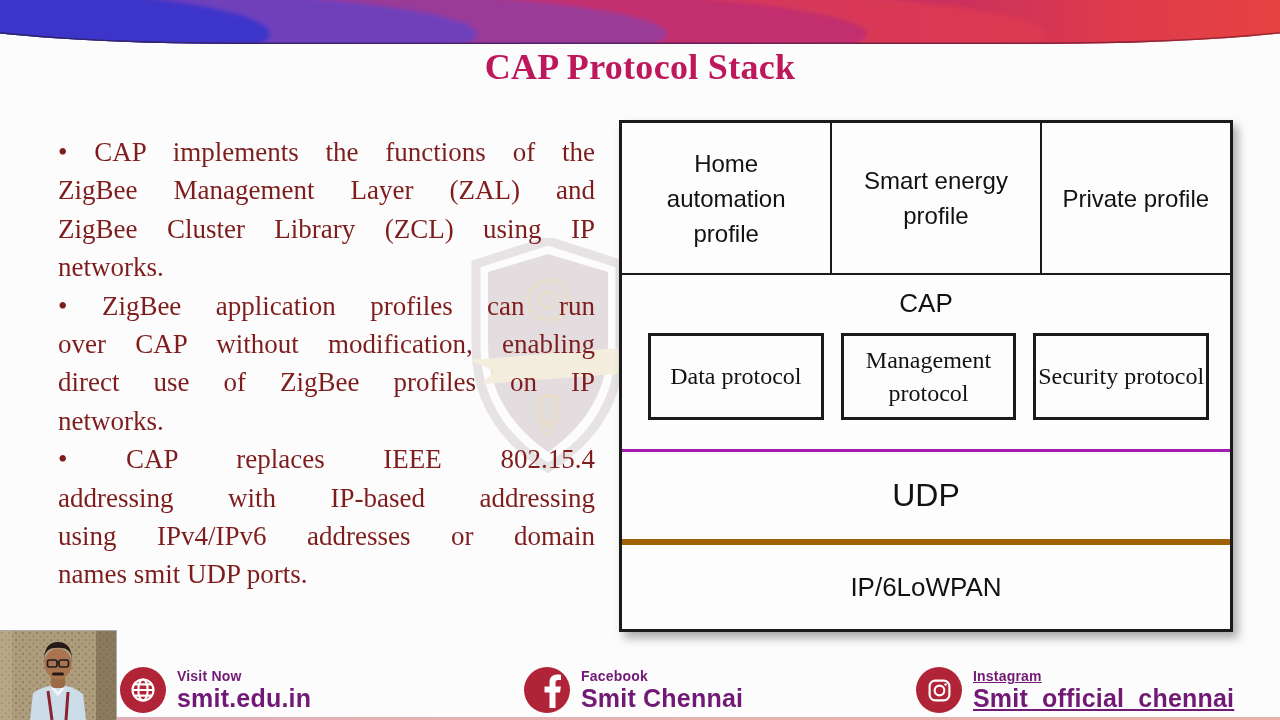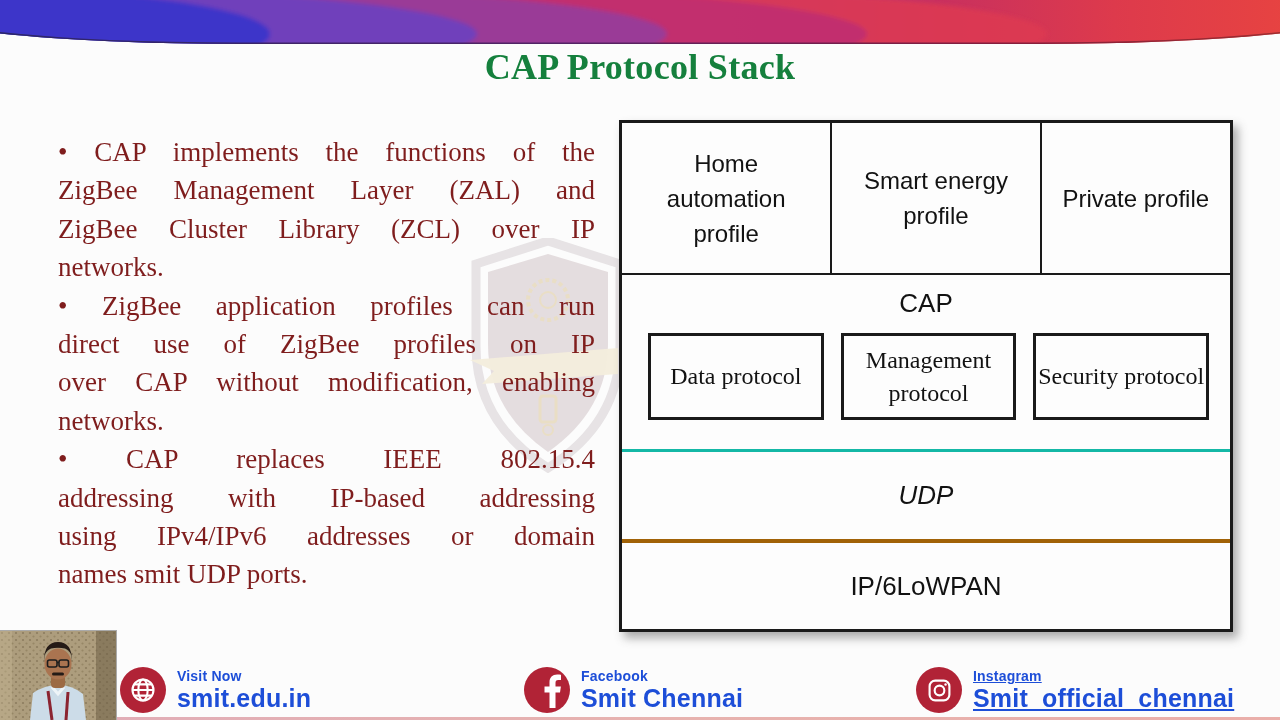--- a/index.html
+++ b/index.html
@@ -3,55 +3,55 @@
 <meta charset="utf-8">
 <style>
   html,body{margin:0;padding:0;background:#e8e8e8;}
   .slide{position:relative;width:1280px;height:720px;background:#fcfcfc;overflow:hidden;
          font-family:"Liberation Serif",serif;}
   
   .banner{position:absolute;top:0;left:0;width:1280px;height:46px;}
   
   .title{position:absolute;top:46px;left:0;width:100%;text-align:center;
          font-family:"Liberation Serif",serif;font-weight:700;font-size:36px;
-         letter-spacing:.3px;color:#15803d;z-index:2;}
+         letter-spacing:.3px;color:#be185d;z-index:2;}
   
   .watermark{position:absolute;left:468px;top:238px;z-index:0;}
   
   .bullets{position:absolute;left:58px;top:133px;width:537px;z-index:1;
            font-family:"Liberation Serif",serif;font-size:27px;line-height:38.4px;color:#7f1d1d;}
   .jline{text-align:justify;text-align-last:justify;}
   .jline.last{text-align-last:left;}
   
   .diagram{position:absolute;left:619px;top:120px;width:614px;height:512px;z-index:2;
            background:#fdfdfd;border:3px solid #1a1a1a;
            box-shadow:5px 6px 9px rgba(70,70,70,.45);
            display:flex;flex-direction:column;
            font-family:"Liberation Sans",sans-serif;color:#121212;box-sizing:border-box;}
   .profiles-row{display:flex;height:150px;flex:none;border-bottom:2px solid #1a1a1a;}
   .profile-cell{display:flex;align-items:center;justify-content:center;text-align:center;
                 font-size:24px;line-height:35px;padding:0 16px;box-sizing:border-box;}
   .profile-cell.c1{flex:0 0 34.6%;border-right:2px solid #1a1a1a;}
   .profile-cell.c2{flex:0 0 34.4%;border-right:2px solid #1a1a1a;}
   .profile-cell.c3{flex:1;border-radius:25px;}
-  .cap-section{position:relative;height:174px;flex:none;border-bottom:3px solid #14b8a6;}
+  .cap-section{position:relative;height:174px;flex:none;border-bottom:3px solid #a21caf;}
   .cap-label{text-align:center;padding-top:13px;font-size:26px;}
   .cap-boxes{position:absolute;top:58px;left:26px;right:21px;display:flex;gap:17px;font-family:Liberation Serif, serif;}
   .cap-box{flex:1;height:87px;border:3px solid #1a1a1a;background:#fdfdfd;box-sizing:border-box;
            display:flex;align-items:center;justify-content:center;text-align:center;
            font-size:24px;line-height:33px;}
-  .udp-row{height:87px;flex:none;border-bottom:4px solid #a16207;
-           display:flex;align-items:center;justify-content:center;font-size:26px;font-style:italic;}
+  .udp-row{height:87px;flex:none;border-bottom:6px solid #a16207;
+           display:flex;align-items:center;justify-content:center;font-size:32px;}
   .ip-row{flex:1;display:flex;align-items:center;justify-content:center;font-size:26px;}
   
   .webcam{position:absolute;left:0;top:631px;width:116px;height:89px;z-index:3;
           outline:1px solid #aaa;background:#b5a27e;}
   
   .social{position:absolute;top:667px;display:flex;align-items:center;gap:11px;z-index:3;
-          font-family:"Liberation Sans",sans-serif;color:#1d4ed8;}
+          font-family:"Liberation Sans",sans-serif;color:#701a75;}
   .social.website{left:120px;}
   .social.facebook{left:524px;}
   .social.instagram{left:916px;text-decoration:underline;}
   .badge{width:46px;height:46px;border-radius:50%;background:#b12336;flex:none;
          display:flex;align-items:center;justify-content:center;}
   .social-text{display:flex;flex-direction:column;justify-content:center;}
   .social-label{font-size:14px;font-weight:700;line-height:17px;letter-spacing:.2px;}
   .social-value{font-size:25px;font-weight:700;line-height:27px;letter-spacing:.2px;}
   .bottom-line{position:absolute;bottom:0;left:90px;right:0;height:3px;z-index:2;opacity:.75;
                background:linear-gradient(90deg,#d893a0,#e09a95,#e4958f);}
@@ -109,27 +109,27 @@
       <polygon points="2,122 150,110 150,136 14,146 26,133" fill="#e3cf96" opacity="0.95"></polygon>
       <rect x="72" y="158" width="16" height="26" rx="3" fill="none" stroke="#c09a48" stroke-width="3"></rect>
       <circle cx="80" cy="192" r="5" fill="none" stroke="#c09a48" stroke-width="2"></circle>
     </g>
   </svg>
 
   <div class="bullets">
     <div>
       <div class="jline">• CAP implements the functions of the</div>
       <div class="jline">ZigBee Management Layer (ZAL) and</div>
-      <div class="jline">ZigBee Cluster Library (ZCL) over IP</div>
+      <div class="jline">ZigBee Cluster Library (ZCL) using IP</div>
       <div class="jline last">networks.</div>
     </div>
     <div>
       <div class="jline">• ZigBee application profiles can run</div>
+      <div class="jline">over CAP without modification, enabling</div>
       <div class="jline">direct use of ZigBee profiles on IP</div>
-      <div class="jline">over CAP without modification, enabling</div>
       <div class="jline last">networks.</div>
     </div>
     <div>
       <div class="jline">• CAP replaces IEEE 802.15.4</div>
       <div class="jline">addressing with IP-based addressing</div>
       <div class="jline">using IPv4/IPv6 addresses or domain</div>
       <div class="jline last">names smit UDP ports.</div>
     </div>
   </div>
 

